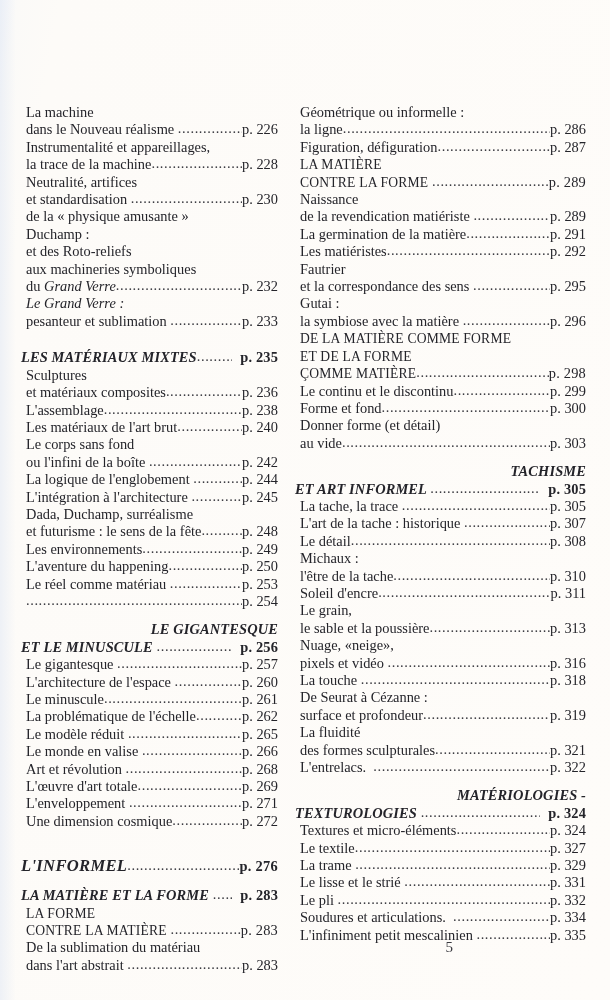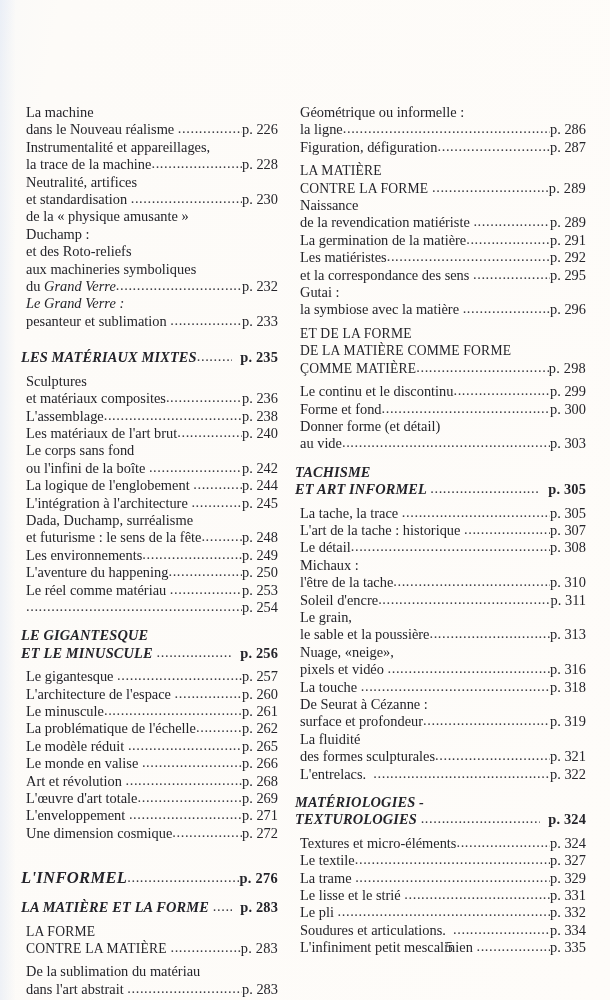--- a/index.html
+++ b/index.html
@@ -106,22 +106,22 @@
   .k-bighead .pg     { font-weight: bold; font-style: normal; font-size: 14.4px; }
 
   .k-caps {
     padding-left: 5px;
     font-size: 13.6px;
     letter-spacing: 0.2px;
   }
   .k-caps .leader, .k-caps .pg { font-size: 14.4px; }
 
   
-  .sp-s  { margin-top: 6px; }
-  .sp-m  { margin-top: 11px; }
+  .sp-s  { margin-top: 0; }
+  .sp-m  { margin-top: 11px; text-align: right; }
   .sp-l  { margin-top: 19px; }
   .sp-xl { margin-top: 26px; }
 
   em.ital { font-style: italic; }
 
   .folio {
     position: absolute;
     right: 37px;
     bottom: 44px;
     font-size: 15px;
@@ -273,29 +273,30 @@
           <span class="ln">Naissance</span>
           <span class="ln ln-last"><span class="txt">de la revendication matiériste </span><span class="leader" aria-hidden="true">..........................................................................................</span><span class="pg">p. 289</span></span>
         </div>
         <div class="entry k-item ">
           <span class="ln ln-last"><span class="txt">La germination de la matière</span><span class="leader" aria-hidden="true">..........................................................................................</span><span class="pg">p. 291</span></span>
         </div>
         <div class="entry k-item ">
           <span class="ln ln-last"><span class="txt">Les matiéristes</span><span class="leader" aria-hidden="true">..........................................................................................</span><span class="pg">p. 292</span></span>
         </div>
         <div class="entry k-item ">
+          <span class="ln">Fautrier</span>
           <span class="ln ln-last"><span class="txt">et la correspondance des sens </span><span class="leader" aria-hidden="true">..........................................................................................</span><span class="pg">p. 295</span></span>
         </div>
         <div class="entry k-item ">
           <span class="ln">Gutai :</span>
           <span class="ln ln-last"><span class="txt">la symbiose avec la matière </span><span class="leader" aria-hidden="true">..........................................................................................</span><span class="pg">p. 296</span></span>
         </div>
         <div class="entry k-caps sp-s">
+          <span class="ln">DE LA MATIÈRE COMME FORME</span>
           <span class="ln">ET DE LA FORME</span>
-          <span class="ln">DE LA MATIÈRE COMME FORME</span>
           <span class="ln ln-last"><span class="txt">ÇOMME MATIÈRE</span><span class="leader" aria-hidden="true">..........................................................................................</span><span class="pg">p. 298</span></span>
         </div>
         <div class="entry k-item sp-s">
           <span class="ln ln-last"><span class="txt">Le continu et le discontinu</span><span class="leader" aria-hidden="true">..........................................................................................</span><span class="pg">p. 299</span></span>
         </div>
         <div class="entry k-item ">
           <span class="ln ln-last"><span class="txt">Forme et fond</span><span class="leader" aria-hidden="true">..........................................................................................</span><span class="pg">p. 300</span></span>
         </div>
         <div class="entry k-item ">
           <span class="ln">Donner forme (et détail)</span>

